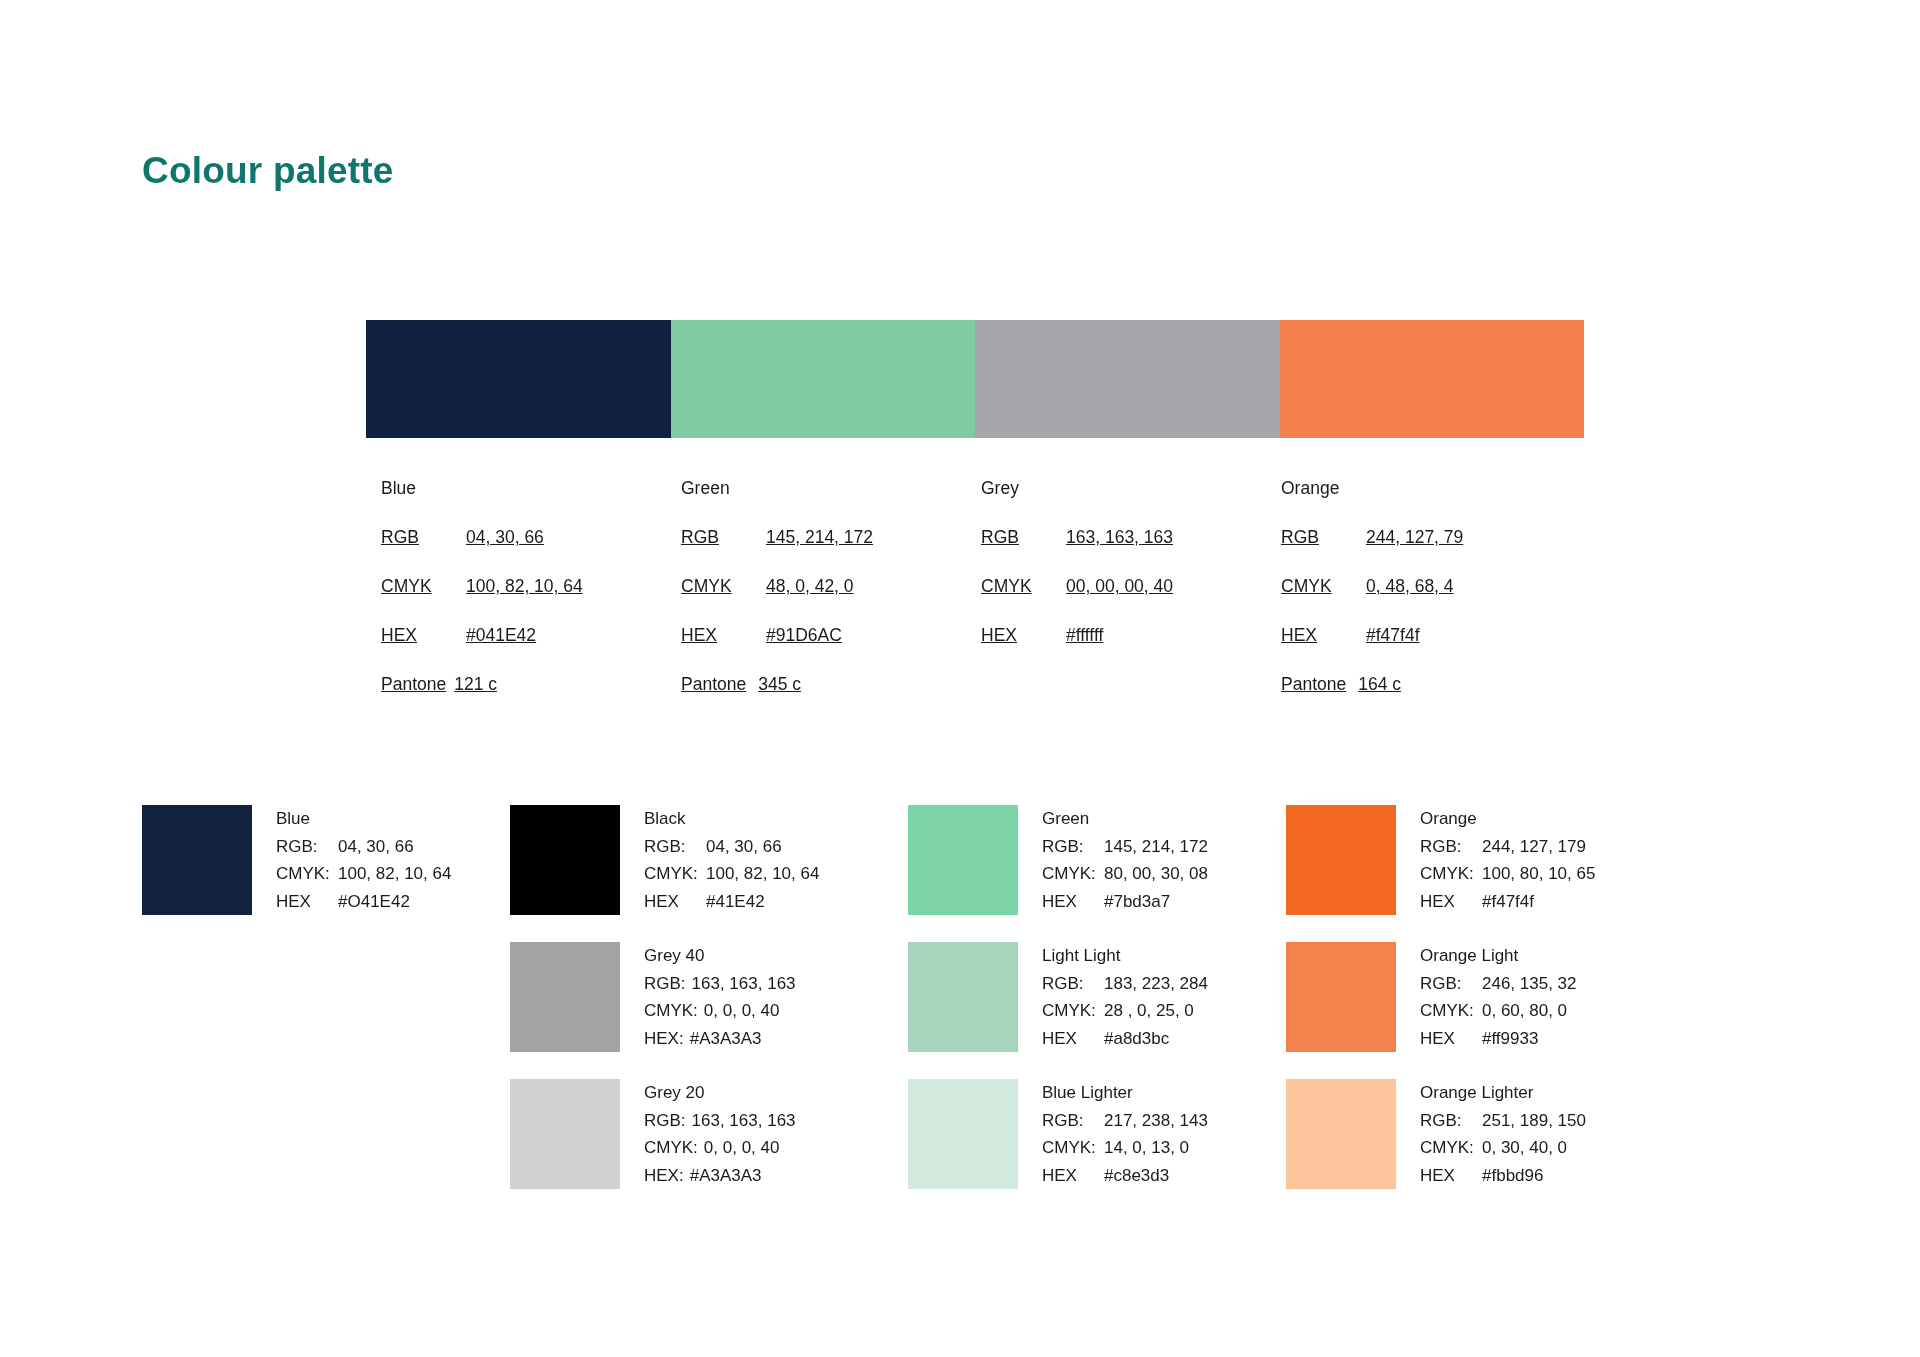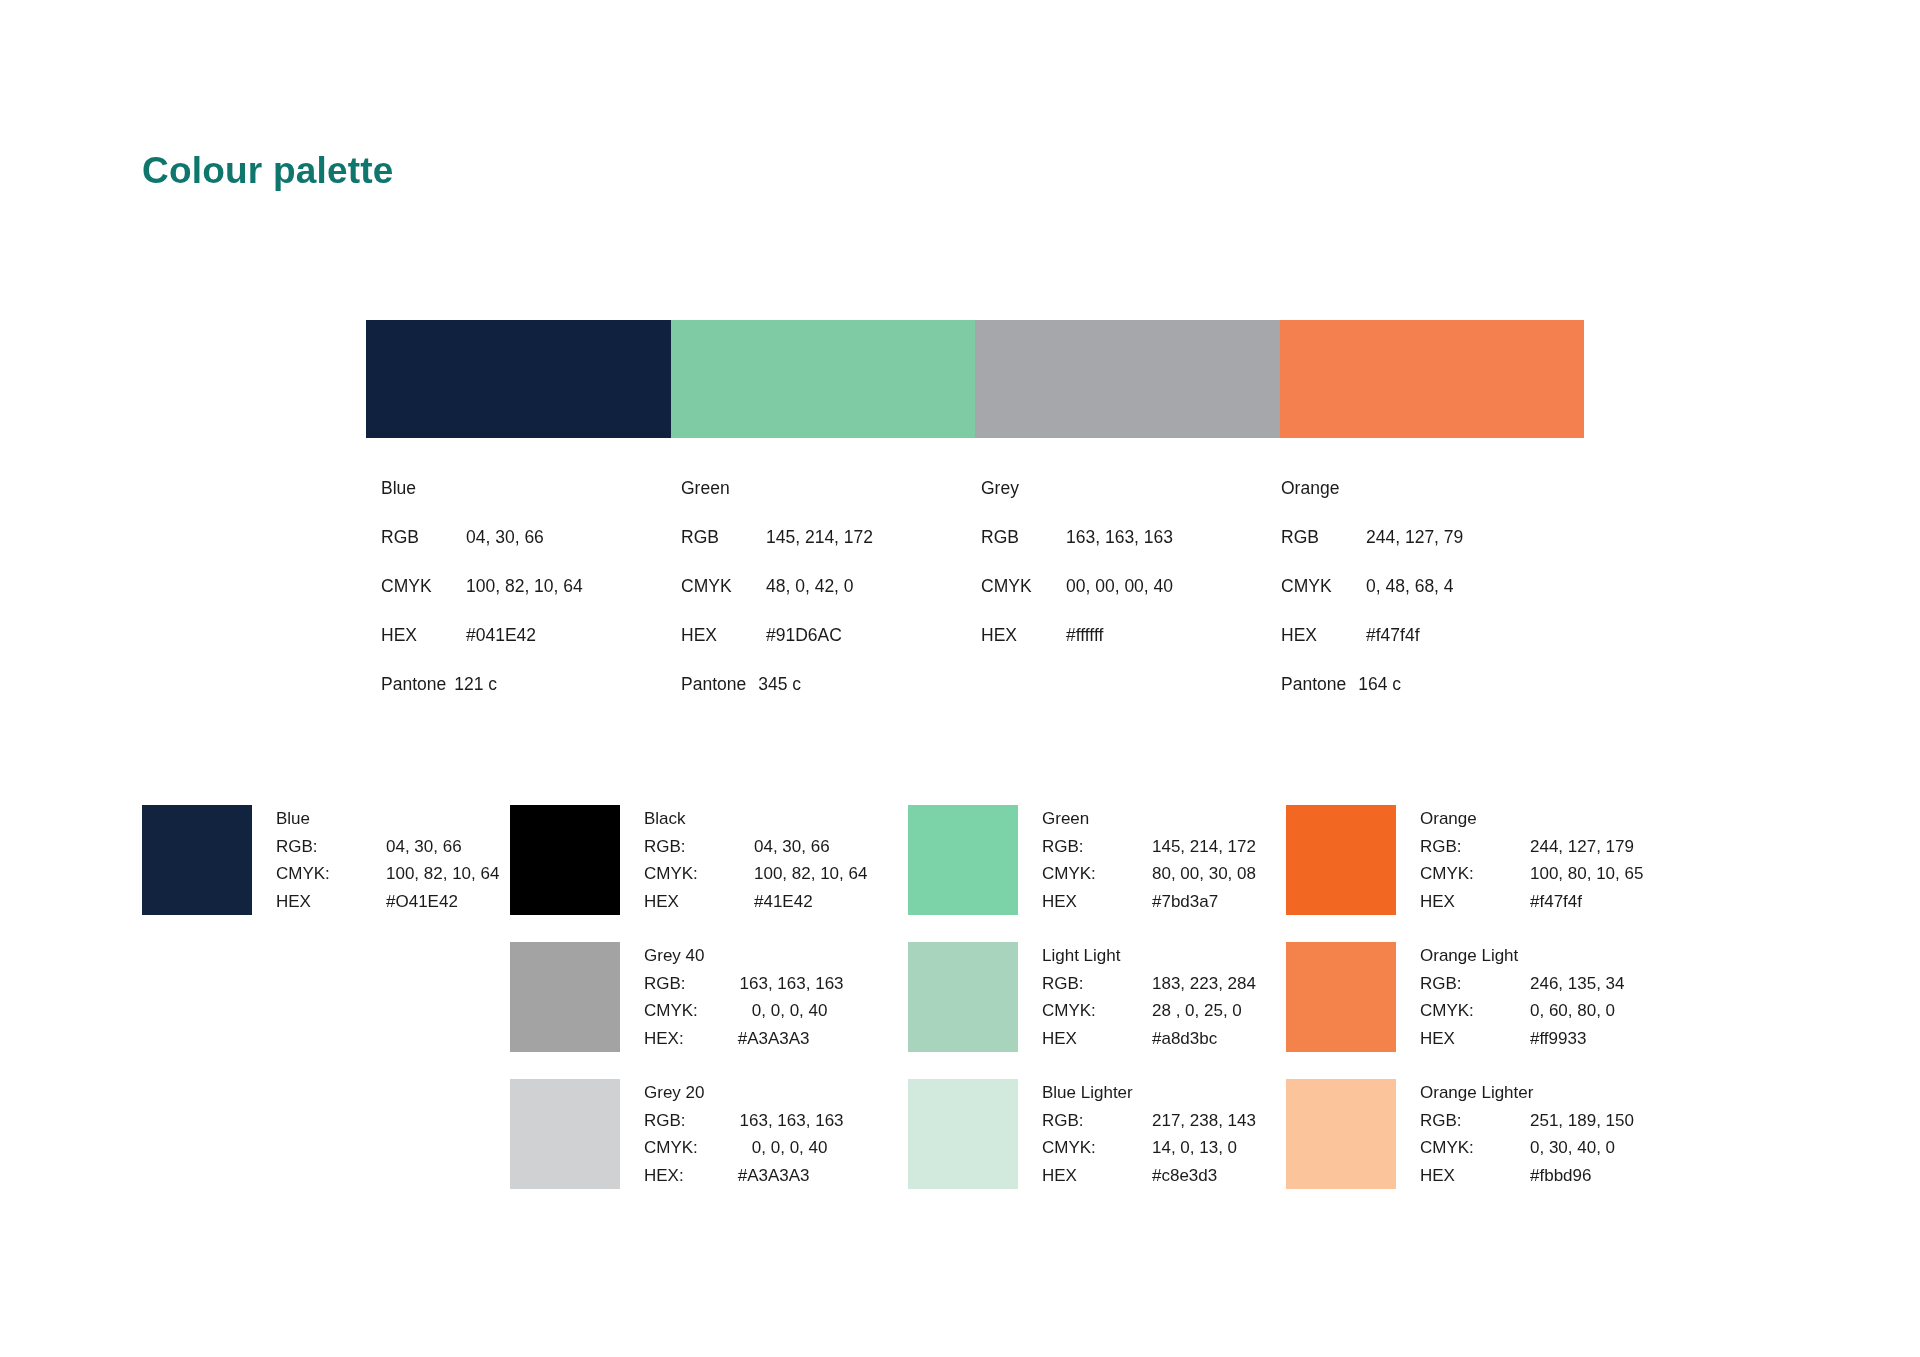--- a/index.html
+++ b/index.html
@@ -57,20 +57,21 @@
   .top-specs .spec-name {
     font-size: 17.5px;
     margin-bottom: 28px;
     white-space: nowrap;
   }
   .top-specs .spec-row {
     display: flex;
     font-size: 17.5px;
     margin-bottom: 28px;
     white-space: nowrap;
+    text-decoration: underline;
   }
   .top-specs .spec-key {
     width: 85px;
     flex: none;
   }
   .top-specs .spec-val {
     flex: 1 1 auto;
   }
   .top-specs .spec-row.pantone .spec-key {
     width: auto;
@@ -114,21 +115,20 @@
     padding-left: 24px;
     font-size: 17px;
     line-height: 27.5px;
     white-space: nowrap;
   }
   .card-title {
     font-size: 17px;
   }
   .info-row {
     display: flex;
-    gap: 48px;
   }
   .info-row .ik {
     width: 62px;
     flex: none;
   }
   .info-row.joined .ik {
     width: auto;
     margin-right: 6px;
   }
 </style>
@@ -374,21 +374,21 @@
             <span class="iv">#f47f4f</span>
           </div>
         </div>
       </div>
       <div class="color-card">
         <div class="card-chip" style="background: rgb(244, 131, 75);"></div>
         <div class="card-info">
           <div class="card-title">Orange Light</div>
           <div class="info-row">
             <span class="ik">RGB:</span>
-            <span class="iv">246, 135, 34</span>
+            <span class="iv">246, 135, 32</span>
           </div>
           <div class="info-row">
             <span class="ik">CMYK:</span>
             <span class="iv">0, 60, 80, 0</span>
           </div>
           <div class="info-row">
             <span class="ik">HEX</span>
             <span class="iv">#ff9933</span>
           </div>
         </div>

